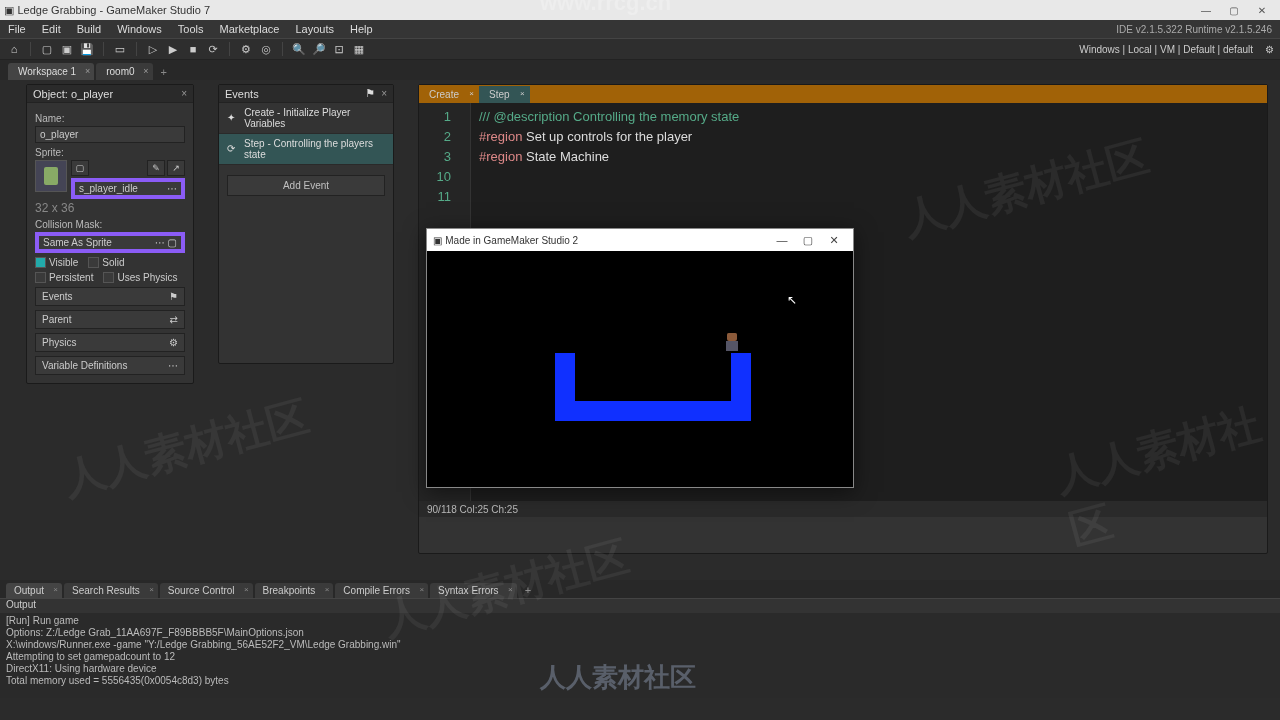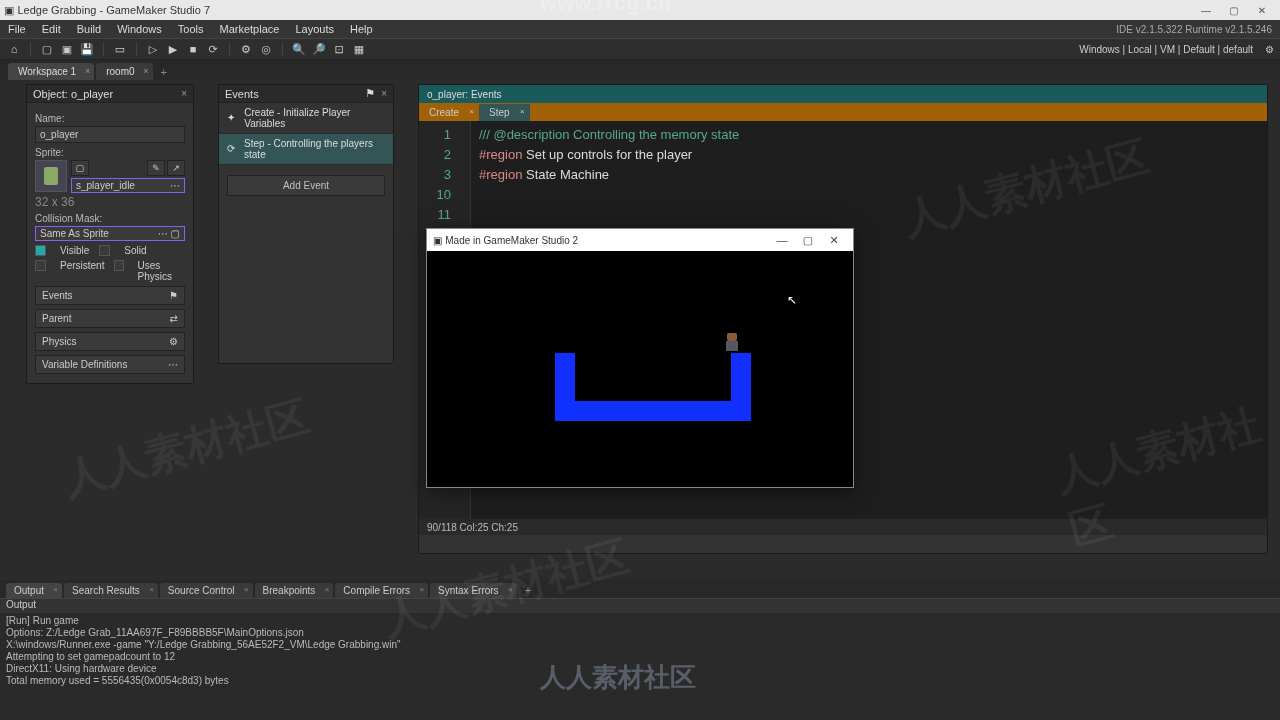--- a/index.html
+++ b/index.html
@@ -27,24 +27,24 @@
 .panel-hdr .x{color:#999;font-size:10px}
 .obj-panel{left:26px;top:4px;width:168px;height:300px}
 .obj-body{padding:6px 8px;font-size:10px;color:#ccc}
 .obj-body .lbl{margin-top:4px;margin-bottom:2px;color:#bbb}
 .obj-body .val{background:#3a3a3a;padding:2px 4px;border:1px solid #222;margin-bottom:4px}
 .sprite-row{display:flex;gap:4px;align-items:flex-start;margin-top:2px}
 .sprite-thumb{width:32px;height:32px;background:#445;border:1px solid #555;display:flex;align-items:center;justify-content:center}
 .sprite-col{flex:1}
 .mini-row{display:flex;gap:2px;margin-bottom:2px}
 .mini-btn{width:18px;height:16px;background:#3a3a3a;border:1px solid #222;display:flex;align-items:center;justify-content:center;font-size:9px}
-.sprite-name{background:#3a3a3a;border:1px solid #8b5cf6;padding:1px 4px;font-size:10px;display:flex;justify-content:space-between}
+.sprite-name{background:#3a3a3a;border:4px solid #8b5cf6;padding:1px 4px;font-size:10px;display:flex;justify-content:space-between}
 .dim{font-size:12px;color:#888;margin-top:2px}
 .check-row{display:flex;gap:10px;margin-top:4px}
-.check{display:flex;align-items:flex-start;gap:14px}
+.check{display:flex;align-items:flex-end;gap:3px}
 .chkbox{width:11px;height:11px;background:#3a3a3a;border:1px solid #555}
 .chkbox.on{background:#2aa}
 .sect-btn{background:#3a3a3a;border:1px solid #222;padding:3px 6px;margin-top:4px;display:flex;justify-content:space-between;align-items:center;font-size:10px}
 .ev-panel{left:218px;top:4px;width:176px;height:280px}
 .ev-list{padding:0}
 .ev-item{padding:4px 8px;display:flex;align-items:center;gap:6px;font-size:10px;color:#ddd;border-bottom:1px solid #2a2a2a}
 .ev-item.sel{background:#355}
 .ev-icon{width:12px;height:12px}
 .add-ev{margin:10px 8px;background:#3a3a3a;border:1px solid #222;padding:4px;text-align:center;font-size:10px}
 .code-panel{left:418px;top:4px;width:850px;height:470px}
@@ -225,23 +225,20 @@
         </div>
       <div class="ev-item sel">
           <span class="ev-icon">⟳</span>
           <span>Step - Controlling the players state</span>
         </div>
     </div>
     <div class="add-ev">Add Event</div>
   </div>
 
   <div class="panel code-panel">
-    <div class="code-hdr">
-        <span>o_player: Events</span>
-      </div>
     <div class="code-tabs">
       <div class="code-tab"><span>Create</span><span class="x">×</span></div>
       <div class="code-tab active"><span>Step</span><span class="x">×</span></div>
     </div>
     <div class="code-body">
       <div class="gutter" id="gutter">
           <div>1</div>
           <div>2</div>
           <div>3</div>
           <div>10</div>

